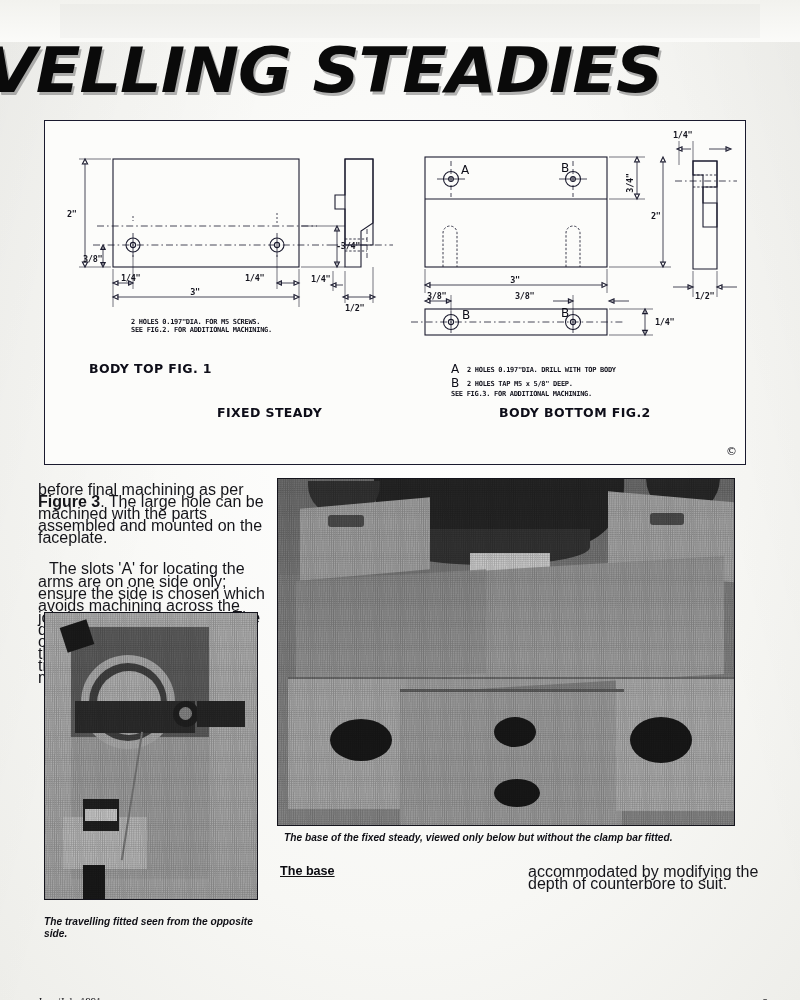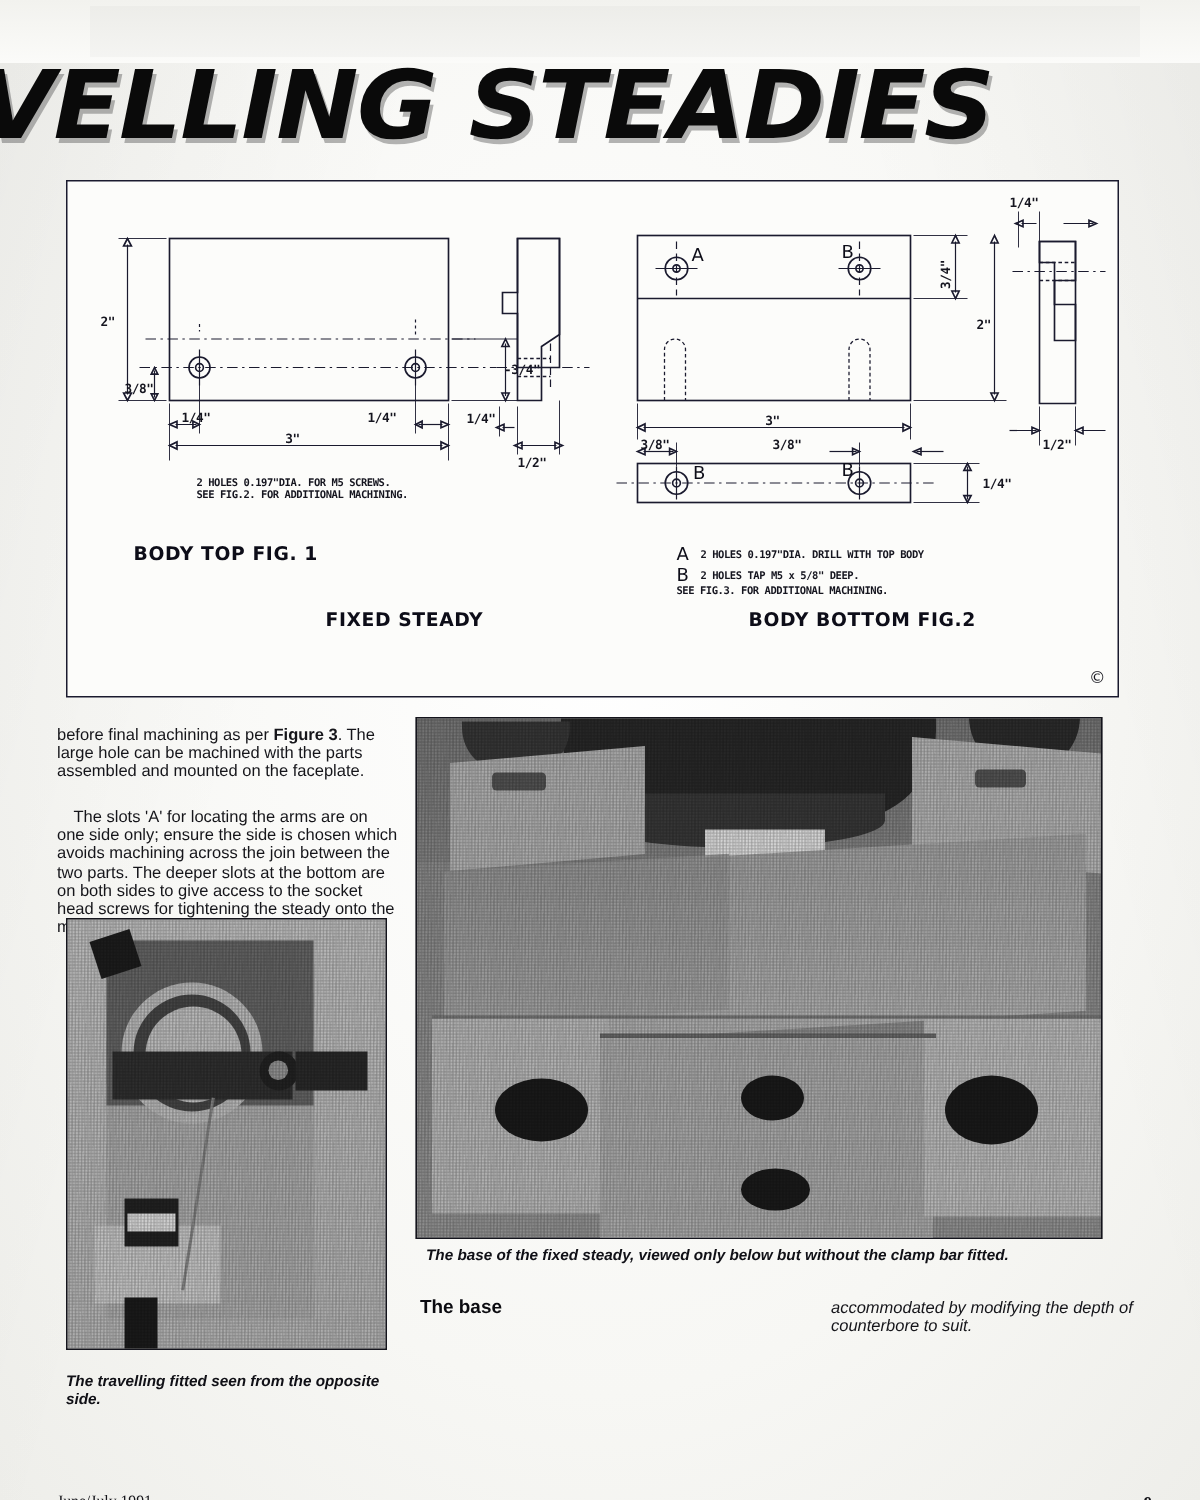--- a/index.html
+++ b/index.html
@@ -70,21 +70,21 @@
     font-size:12px;fill:#0d0d18;
   }
   .ln{stroke:#1a1a2e;stroke-width:1.1;fill:none;}
   .ln-thin{stroke:#1a1a2e;stroke-width:0.8;fill:none;}
   .ln-dash{stroke:#1a1a2e;stroke-width:0.8;fill:none;stroke-dasharray:7 3 1.6 3;}
   .ln-hid{stroke:#1a1a2e;stroke-width:0.85;fill:none;stroke-dasharray:2.4 1.8;}
   .ln-ext{stroke:#1a1a2e;stroke-width:0.6;fill:none;}
   
   .col{
     font-family:"Liberation Sans",sans-serif;
-    font-size:11px;line-height:12.1px;color:#15151a;
+    font-size:16px;line-height:12.1px;color:#15151a;
     text-align:left;
   }
   .col p{margin:0;}
   .col p.ind{text-indent:11px;}
   .hd{
     font-family:"Liberation Sans",sans-serif;
     font-weight:bold;font-size:12.6px;line-height:15px;color:#0b0b10;
     margin:0 0 1px 0;
   }
   .photocap{
@@ -396,24 +396,24 @@
   <div class="blk" style="left:40px;top:196px;width:32px;height:12px;background:#e4e4e4;"></div>
   <div class="blk" style="left:38px;top:252px;width:22px;height:36px;background:#1c1c1c;"></div>
 
   <div class="blk" style="left:86px;top:118px;width:2px;height:130px;background:#8a8a8a;transform:rotate(9deg);"></div>
   <div class="ht-scan"></div>
   <div class="ht-dots"></div>
 </div>
 
 <div class="photocap" style="position:absolute;left:44px;top:916px;width:214px;">The travelling fitted seen from the opposite side.</div>
 
-<div style="position:absolute;left:280px;top:864px;width:240px;">
+<div style="position:absolute;left:280px;top:864px;width:240px;text-decoration:underline;">
   <div class="hd">The base</div>
 </div>
 
-<div class="col" style="position:absolute;left:554px;top:866px;width:242px;font-style:italic;">
+<div class="col" style="position:absolute;left:528px;top:866px;width:242px;">
   <p>accommodated by modifying the depth of counterbore to suit.</p>
 </div>
 
 <div id="footer">
   <span>June/July 1991</span>
   <span class="pg">9</span>
 </div>
 
 </body></html>

